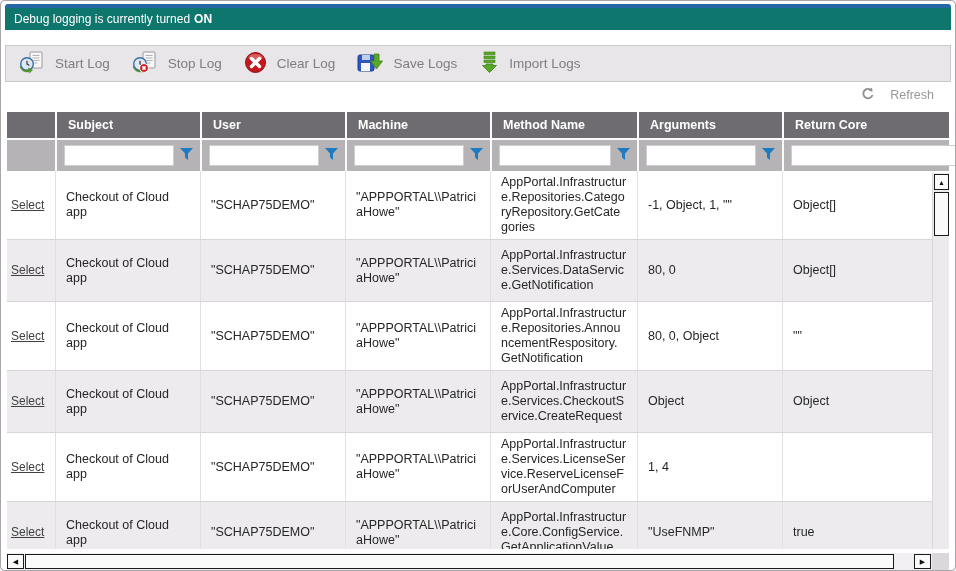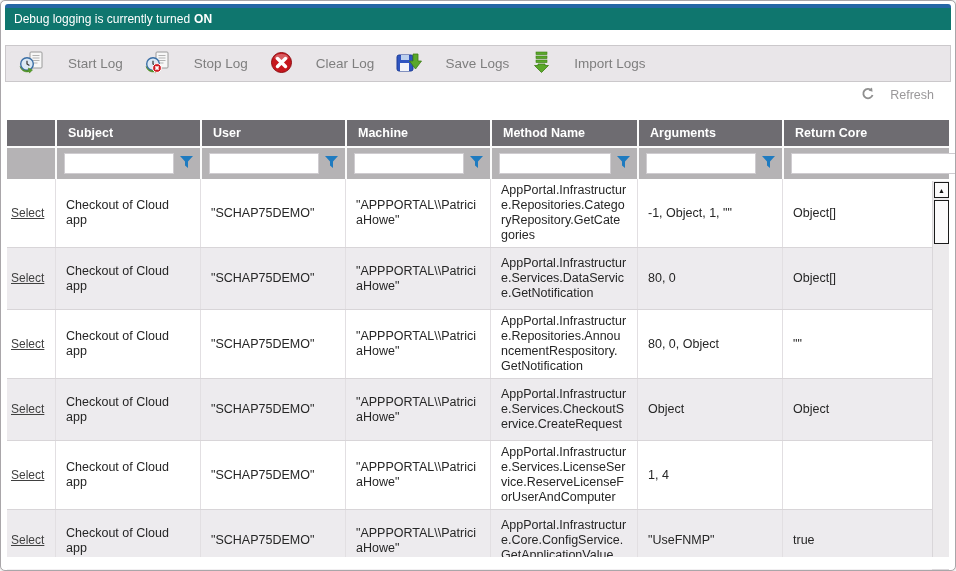--- a/index.html
+++ b/index.html
@@ -17,36 +17,36 @@
     height: 22px; line-height: 22px; background: #0f766e; color: #fff;
     font-size: 12px; padding: 0 9px; white-space: nowrap;
   }
   .banner b { margin-left: 4px; }
 
   .toolbar {
     margin-top: 15px; height: 37px; background: #e9e6e9;
     border: 1px solid #cbc8cb; display: flex; align-items: center; padding: 0 4px;
   }
   .tb-btn {
-    display: flex; align-items: center; gap: 23px; background: none; border: none;
+    display: flex; align-items: center; gap: 10px; background: none; border: none;
     color: #7e7e7e; font-size: 13.5px; padding: 0 13px 0 9px; cursor: pointer;
     font-family: inherit; height: 100%;
   }
   .tb-btn svg { flex: 0 0 auto; }
 
   .refresh-row {
     height: 26px; display: flex; align-items: center; justify-content: flex-end;
     padding-right: 11px; gap: 5px;
   }
   .refresh-btn {
     display: flex; align-items: center; gap: 15px; background: none; border: none;
     color: #9a989a; font-size: 12.5px; cursor: pointer; font-family: inherit;
   }
 
-  .grid-wrap { margin: 12px 2px; position: relative; }
+  .grid-wrap { margin: 4px 2px; position: relative; }
   .thead, .tfilter, .tr {
     display: grid;
     grid-template-columns: 48px 145px 145px 145px 147px 145px 1fr;
   }
   .thead { background: #6e6c71; height: 26px; }
   .th {
     color: #fff; font-size: 12.5px; font-weight: bold;
     display: flex; align-items: center; padding-left: 11px;
     border-left: 2px solid #fbfbfb;
   }

